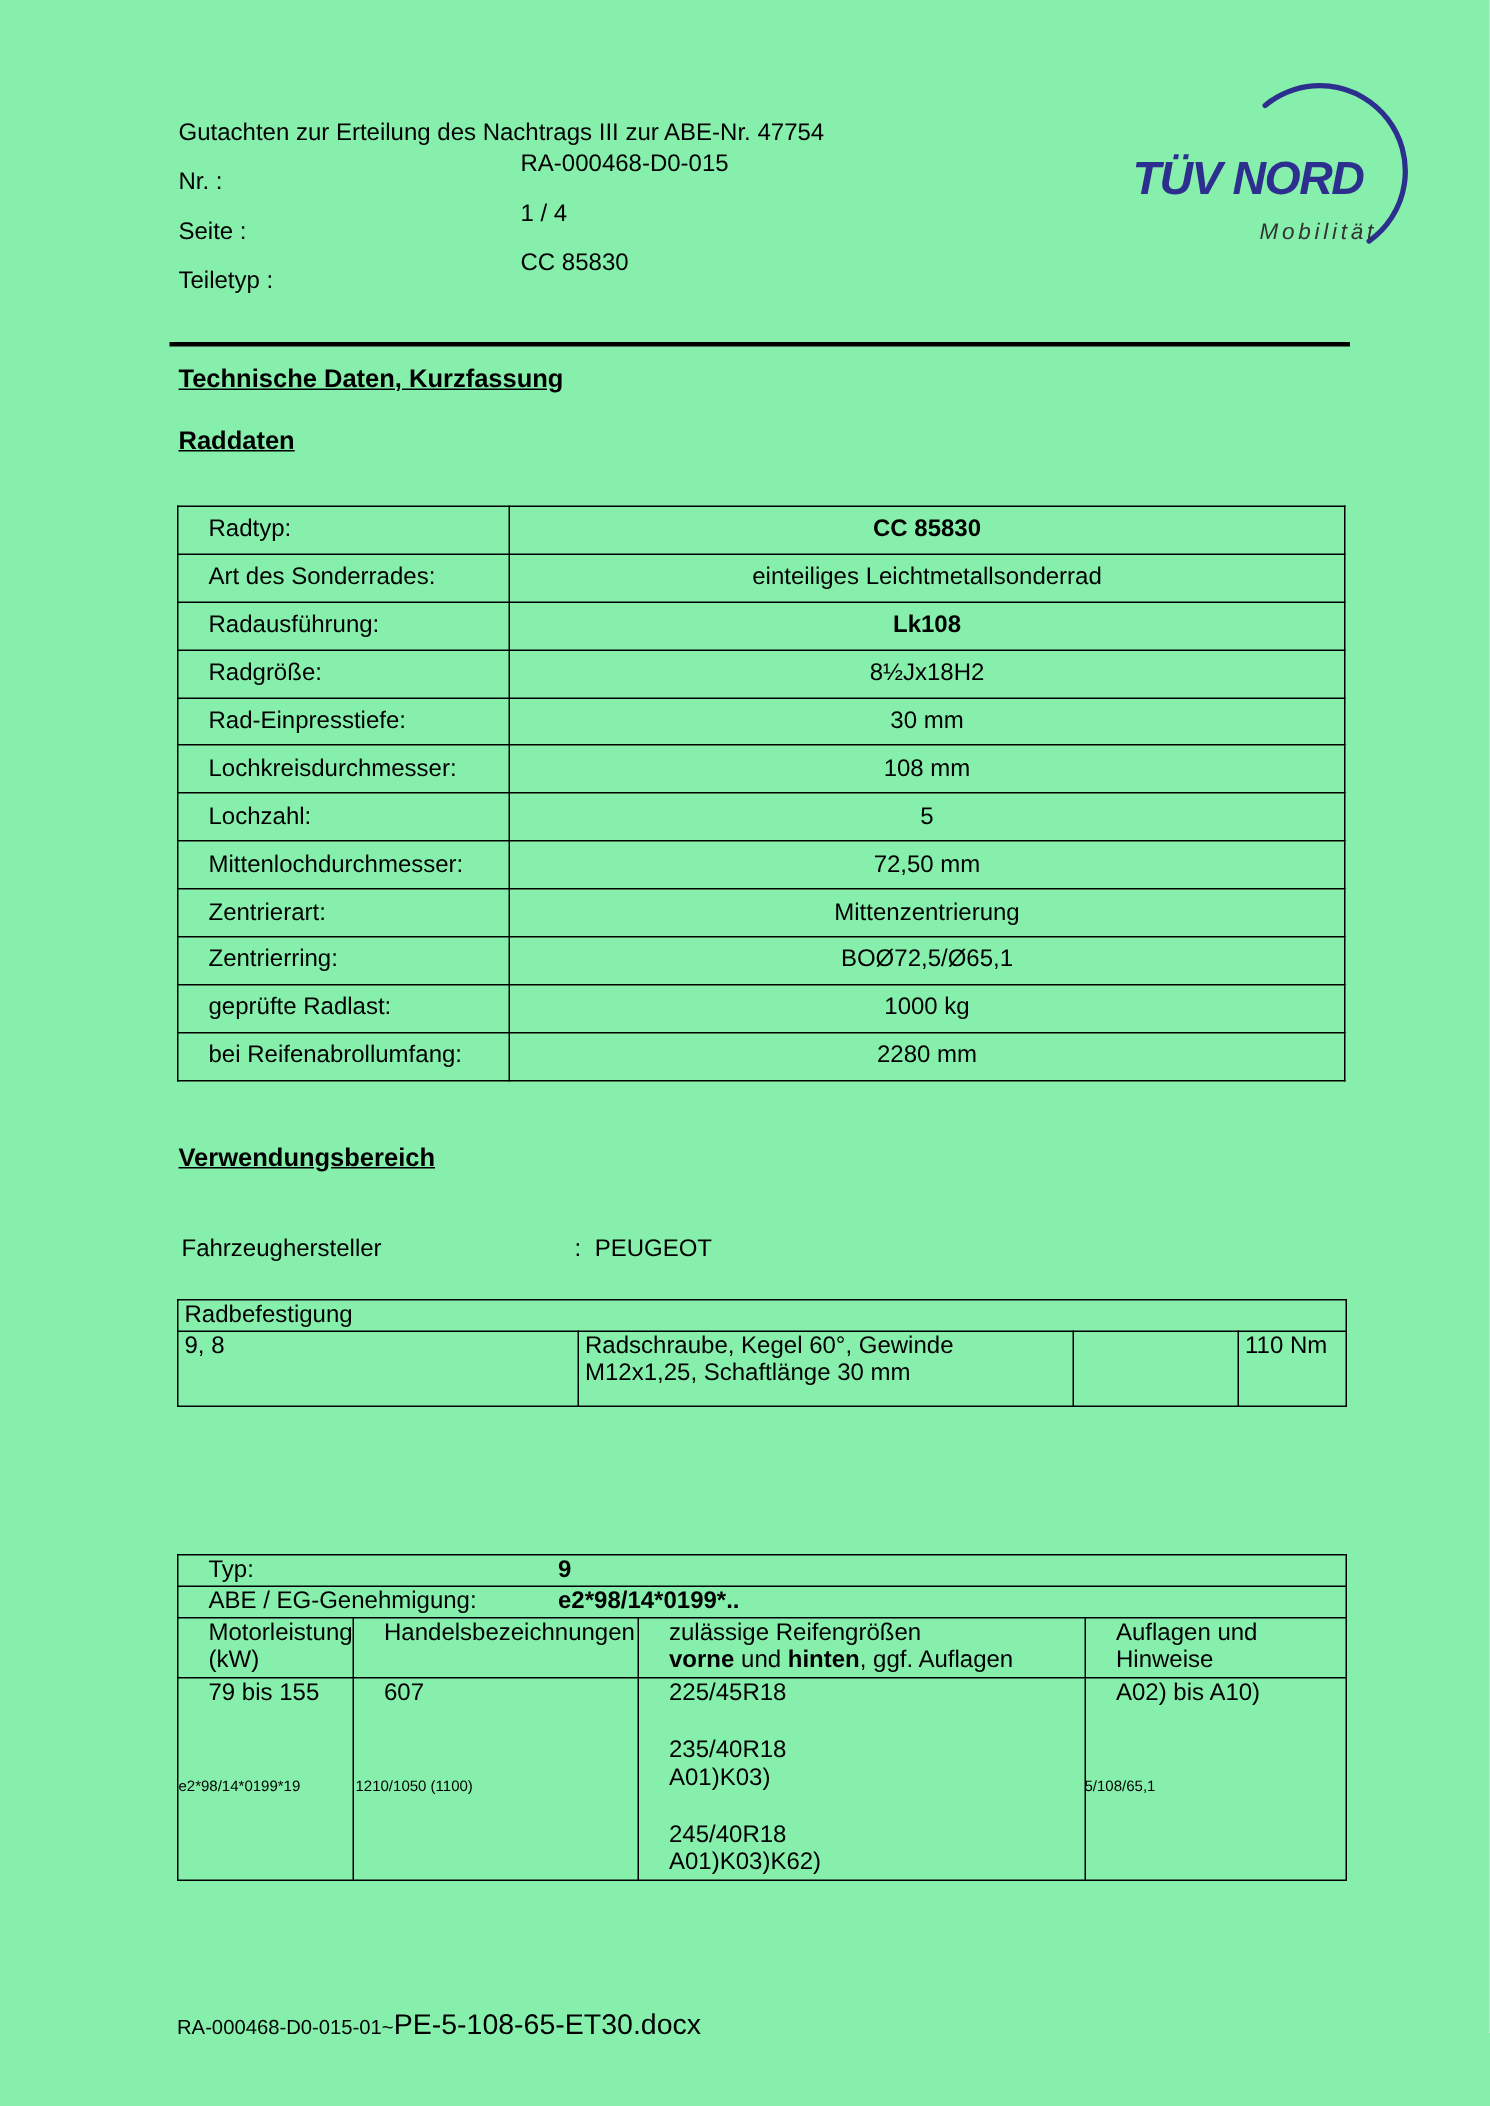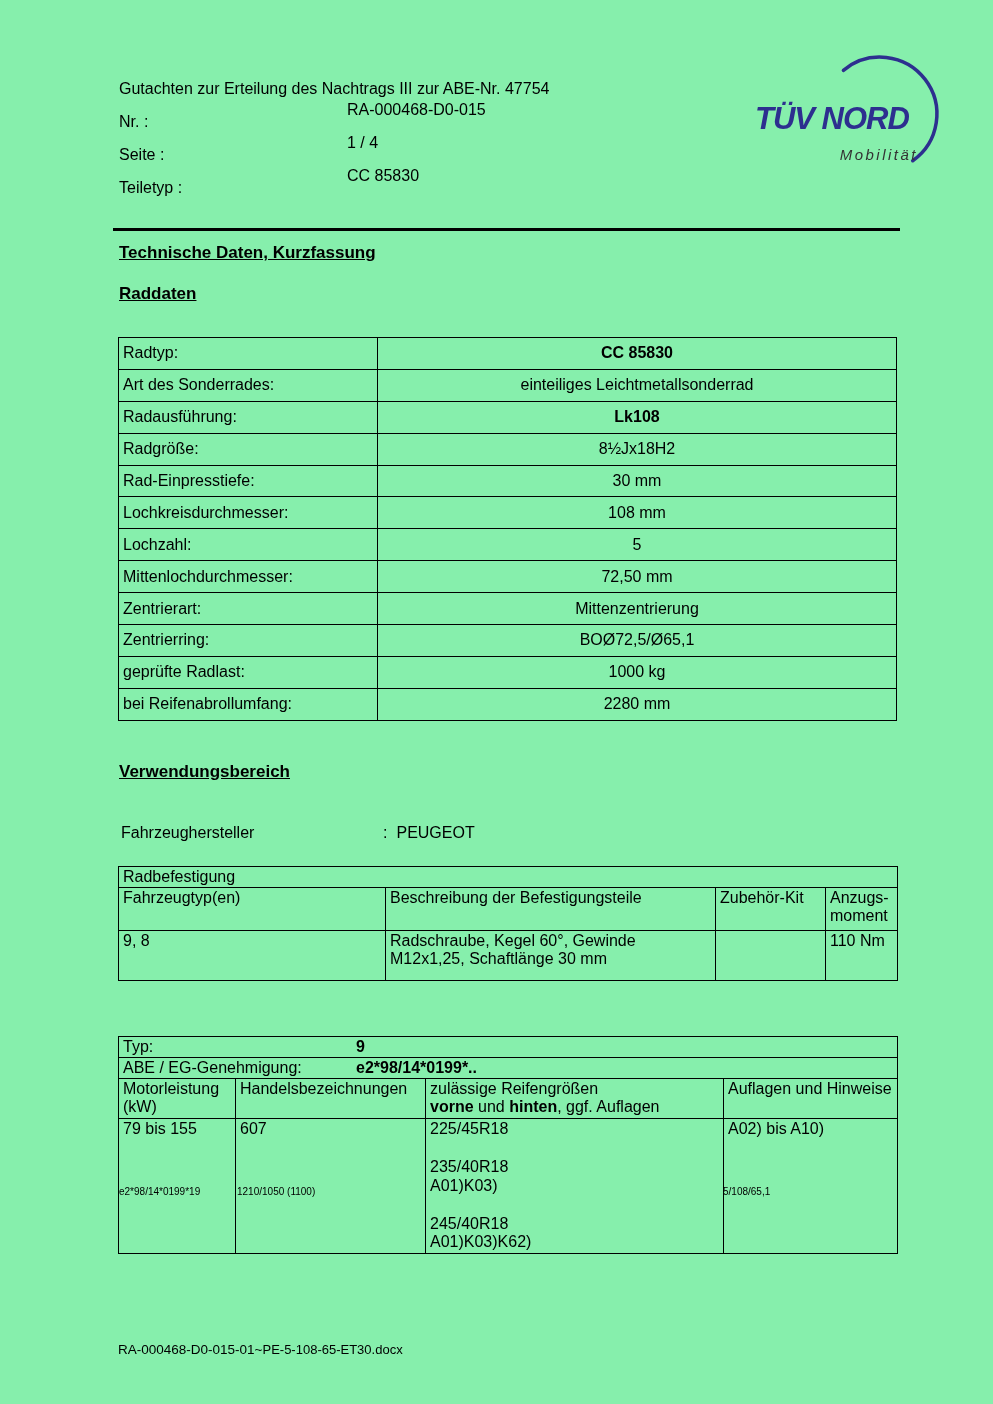--- a/index.html
+++ b/index.html
@@ -32,50 +32,50 @@
   .heading { position:absolute; left:119px; font-weight:bold; font-size:17px; text-decoration:underline; }
   .h-tech { top:243px; }
   .h-rad  { top:284px; }
   .h-verw { top:762px; }
   
   table { border-collapse:collapse; table-layout:fixed; }
   td { border:1.5px solid #000; font-size:16px; }
   
   .main-table { position:absolute; left:118px; top:337px; width:779px; }
   .main-table td { height:31.9px; }
-  .main-table td.lbl { width:259px; padding-left:4px; }
+  .main-table td.lbl { width:221px; padding-left:20px; }
   .main-table td.val { text-align:center; }
   .bold { font-weight:bold; }
   
   .hersteller { position:absolute; left:121px; top:824px; }
   .hersteller .flabel { display:inline-block; width:262px; }
   .hersteller .fsep { display:inline-block; margin-right:9px; }
   
   .befest-table { position:absolute; left:118px; top:866px; width:779px; }
   .befest-table td { padding:1px 4px; vertical-align:top; }
   .befest-title-row td { height:21px; }
   .befest-head-row td { height:43px; }
   .befest-data-row td { height:50px; }
   
   .typ-table { position:absolute; left:118px; top:1036px; width:779px; }
-  .typ-table td { padding:1px 4px; vertical-align:top; }
+  .typ-table td { padding:1px 20px; vertical-align:top; }
   .typ-row td { height:21px; }
   .typ-label { display:inline-block; width:233px; }
   .typ-head-row td { height:40px; }
   .typ-data-row td { height:132px; line-height:18.9px; }
   .tire-line { min-height:18.9px; }
   
   .footnotes { position:absolute; left:118px; top:1186px; width:779px; height:14px; font-size:10px;text-align:right; }
   .fn-1 { position:absolute; left:1px; }
   .fn-2 { position:absolute; left:119px; }
   .fn-3 { position:absolute; left:605px; }
   
   .doc-footer { position:absolute; left:118px; top:1340px; white-space:nowrap; }
   .doc-ref  { font-size:13.5px; }
-  .doc-name { font-size:13px; }
+  .doc-name { font-size:19px; }
 </style>
 </head>
 <body>
 
 <div class="page">
 
   <div class="header-block">
     <div>Gutachten zur Erteilung des Nachtrags III zur ABE-Nr. 47754</div>
     <div class="header-row">
       <span class="hlabel">Nr. :</span>
@@ -167,29 +167,20 @@
     <colgroup>
         <col style="width:267px">
         <col style="width:330px">
         <col style="width:110px">
         <col style="width:72px">
       </colgroup>
     <tbody>
         <tr class="befest-title-row">
       <td colspan="4">Radbefestigung</td>
     </tr>
-    <tr class="befest-head-row">
-      <td>Fahrzeugtyp(en)</td>
-      <td>Beschreibung der Befestigungsteile</td>
-      <td>Zubehör-Kit</td>
-      <td>
-        <div>Anzugs-</div>
-        <div>moment</div>
-      </td>
-    </tr>
     <tr class="befest-data-row">
       <td>9, 8</td>
       <td>Radschraube, Kegel 60°, Gewinde M12x1,25, Schaftlänge 30 mm</td>
       <td></td>
       <td>110 Nm</td>
     </tr>
   </tbody>
     </table>
 
   <table class="typ-table">

